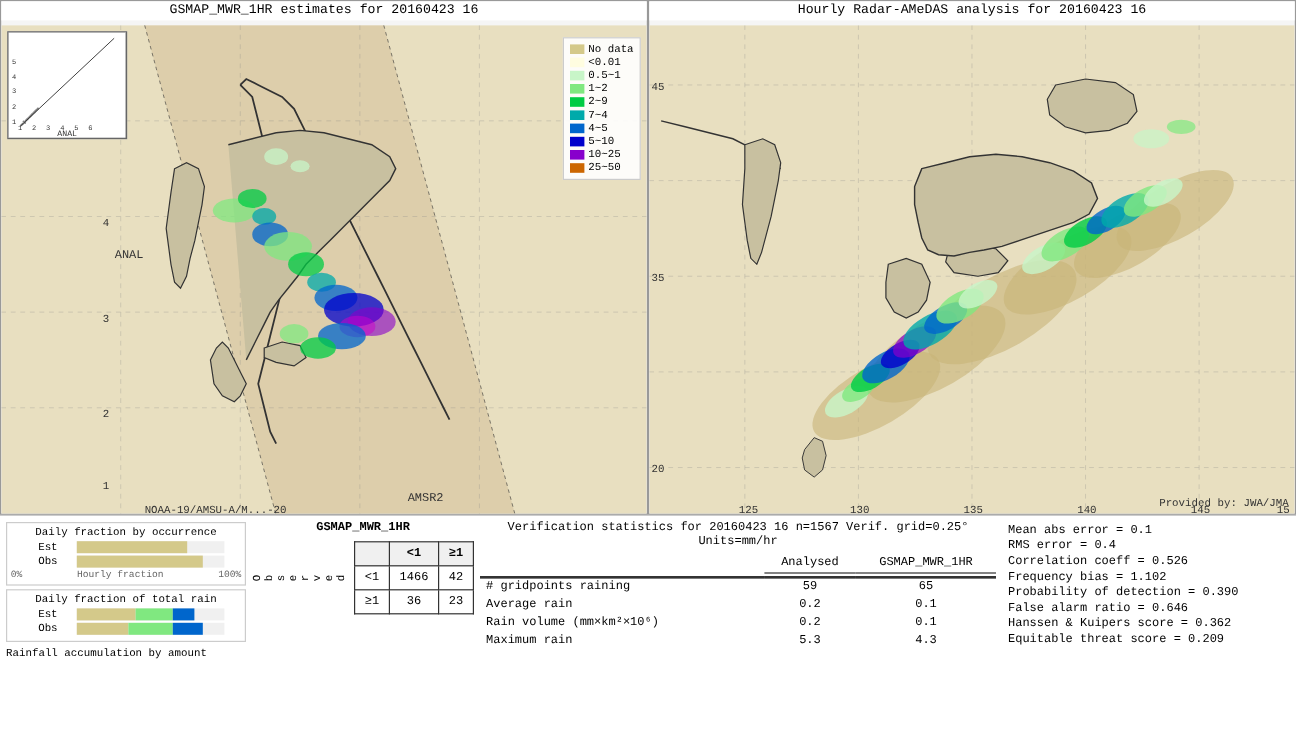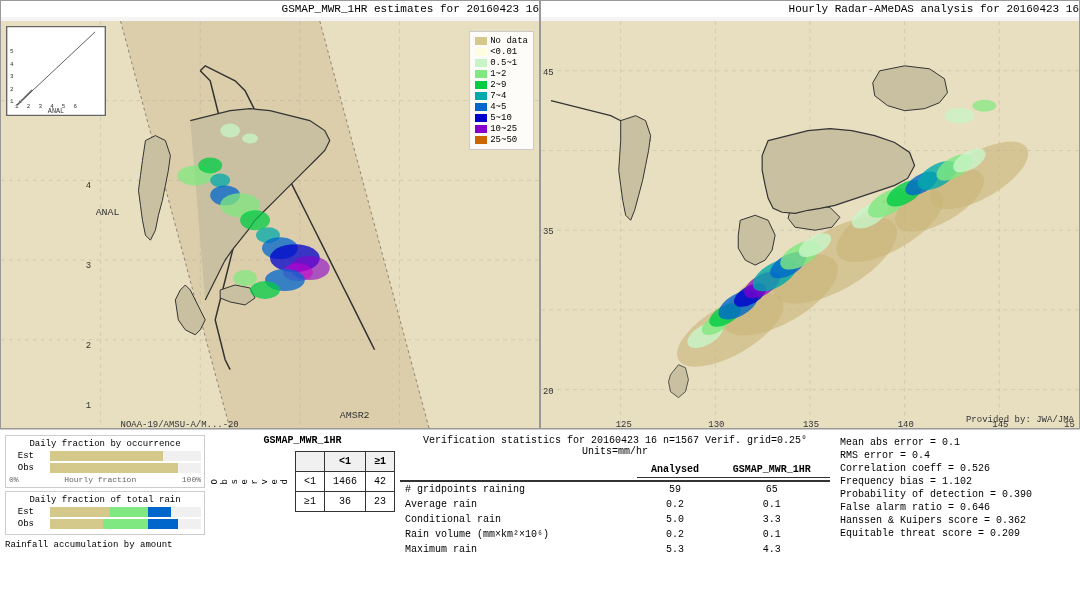--- a/index.html
+++ b/index.html
@@ -32,21 +32,21 @@
       border: 1px solid #999;
       background: #f5f5f5;
       overflow: hidden;
     }
 
     .map-panel:first-child {
       border-right: 1px solid #999;
     }
 
     .map-title {
-      text-align: right;
+      text-align: center;
       font-size: 11px;
       padding: 2px 0;
       background: #fff;
       position: absolute;
       top: 0;
       left: 0;
       right: 0;
       z-index: 10;
     }
 
@@ -110,21 +110,21 @@
     .chart-title {
       font-size: 9px;
       text-align: center;
       margin-bottom: 2px;
     }
 
     .bar-row {
       display: flex;
       align-items: center;
       gap: 16px;
-      margin: 2px 0;
+      margin: 2px 14px;
     }
 
     .bar-label {
       width: 25px;
       font-size: 9px;
       text-align: right;
     }
 
     .bar-container {
       flex: 1;
@@ -197,21 +197,21 @@
       width: 100%;
       border-collapse: collapse;
       font-size: 10px;
     }
 
     .verif-stats-table td {
       padding: 2px 5px;
     }
 
     .verif-stats-table .col-header {
-      font-weight: bold;
+      font-weight: normal;
       border-bottom: 1px solid #333;
       text-align: center;
     }
 
     
     .right-stats-panel {
       flex: 0 0 240px;
       font-size: 10px;
       padding-left: 5px;
     }
@@ -568,25 +568,20 @@
             <td># gridpoints raining</td>
             <td style="text-align:center;">59</td>
             <td style="text-align:center;">65</td>
           </tr>
           <tr>
             <td>Average rain</td>
             <td style="text-align:center;">0.2</td>
             <td style="text-align:center;">0.1</td>
           </tr>
           <tr>
-            <td>Conditional rain</td>
-            <td style="text-align:center;">5.0</td>
-            <td style="text-align:center;">3.3</td>
-          </tr>
-          <tr>
             <td>Rain volume (mm×km²×10⁶)</td>
             <td style="text-align:center;">0.2</td>
             <td style="text-align:center;">0.1</td>
           </tr>
           <tr>
             <td>Maximum rain</td>
             <td style="text-align:center;">5.3</td>
             <td style="text-align:center;">4.3</td>
           </tr>
         </tbody>

